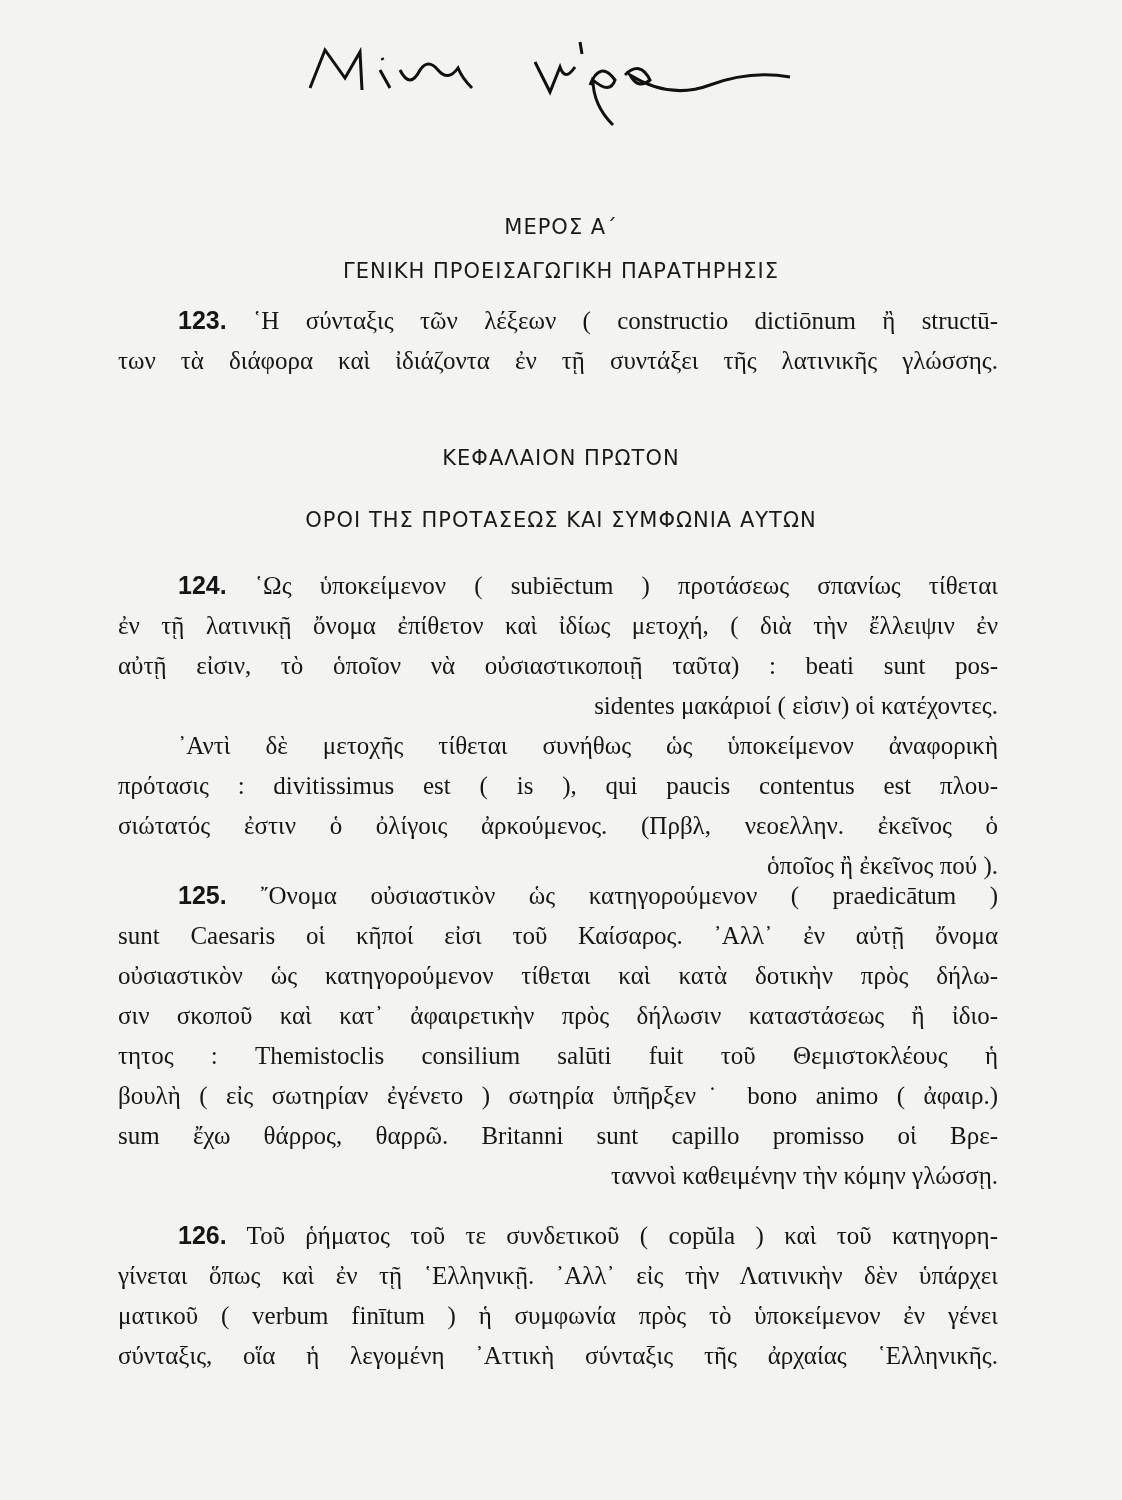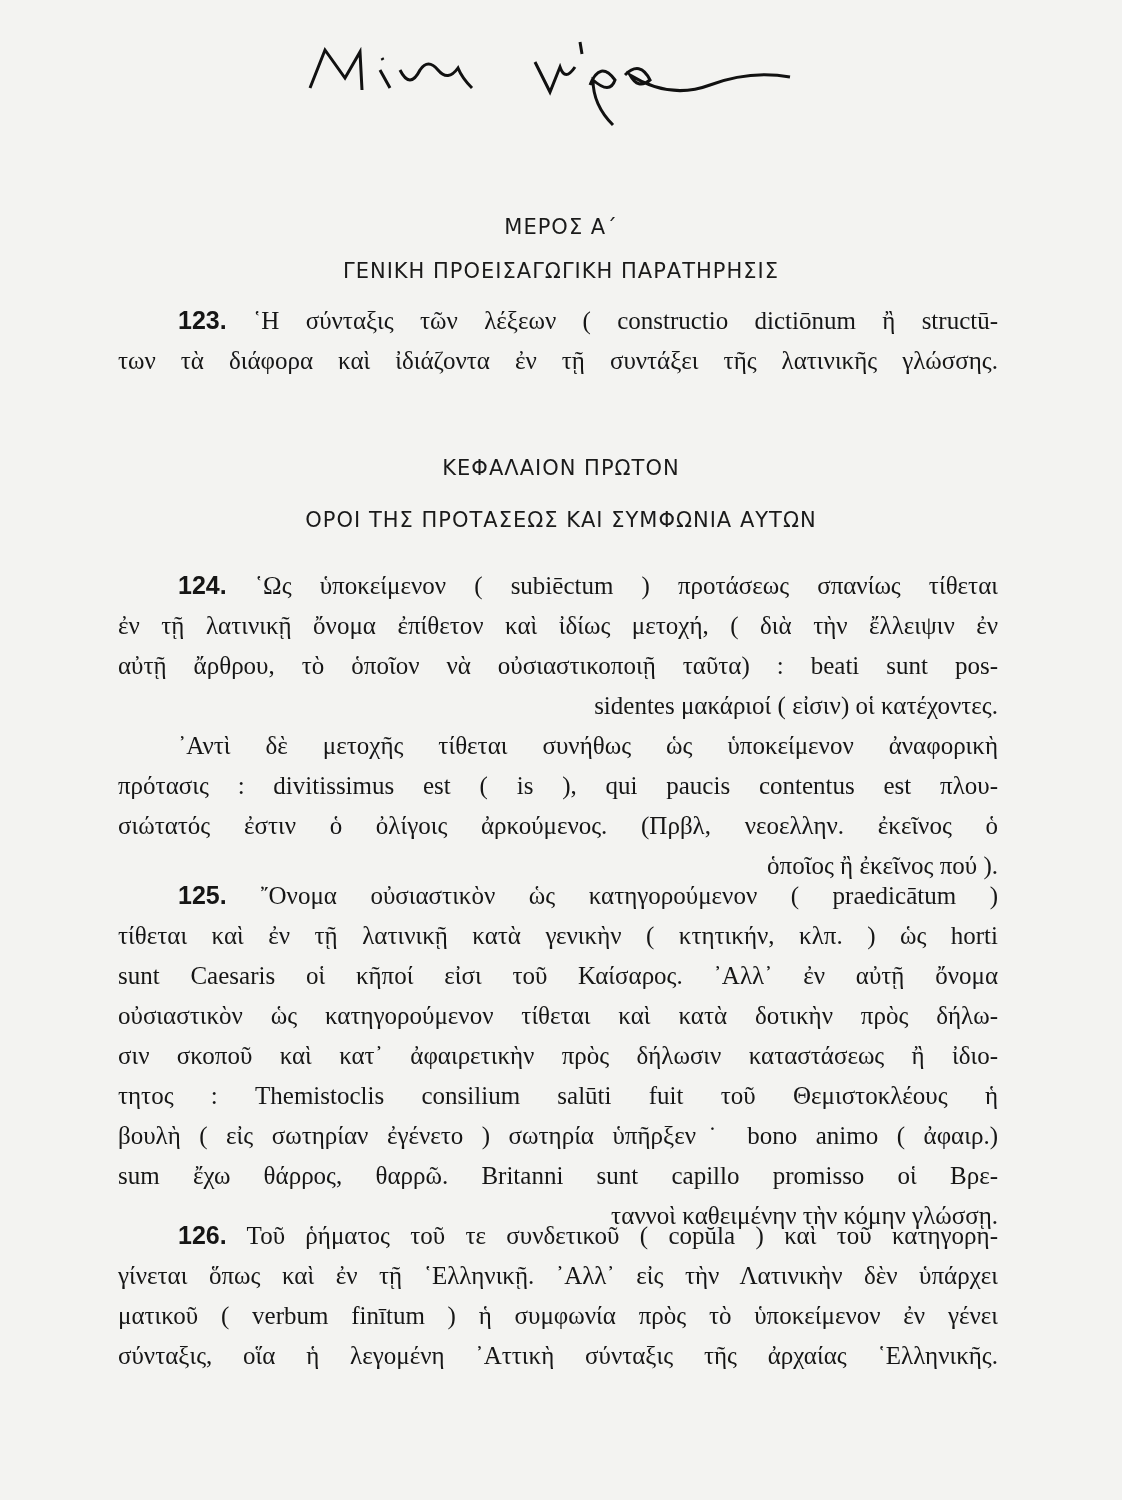--- a/index.html
+++ b/index.html
@@ -44,37 +44,36 @@
   </div>
 
   <div class="heading" style="top:215px;">ΜΕΡΟΣ Α΄</div>
   <div class="heading" style="top:259px;">ΓΕΝΙΚΗ ΠΡΟΕΙΣΑΓΩΓΙΚΗ ΠΑΡΑΤΗΡΗΣΙΣ</div>
 
   <div class="text-block" style="top:300px;">
     <span class="line justify indent"><span class="num">123.</span> <span>῾Η σύνταξις τῶν λέξεων ( constructio dictiōnum ἢ structū-</span></span>
     <span class="line justify">των τὰ διάφορα καὶ ἰδιάζοντα ἐν τῇ συντάξει τῆς λατινικῆς γλώσσης.</span>
   </div>
 
-  <div class="heading" style="top:456px;">ΚΕΦΑΛΑΙΟΝ ΠΡΩΤΟΝ</div>
+  <div class="heading" style="top:446px;">ΚΕΦΑΛΑΙΟΝ ΠΡΩΤΟΝ</div>
   <div class="heading" style="top:508px;text-align:center;">ΟΡΟΙ ΤΗΣ ΠΡΟΤΑΣΕΩΣ ΚΑΙ ΣΥΜΦΩΝΙΑ ΑΥΤΩΝ</div>
 
   <div class="text-block" style="top:565px;">
     <span class="line justify indent"><span class="num">124.</span> <span>῾Ως ὑποκείμενον ( subiēctum ) προτάσεως σπανίως τίθεται</span></span>
     <span class="line justify">ἐν τῇ λατινικῇ ὄνομα ἐπίθετον καὶ ἰδίως μετοχή, ( διὰ τὴν ἔλλειψιν ἐν</span>
-    <span class="line justify">αὐτῇ ἄρθρου, τὸ ὁποῖον νὰ οὐσιαστικοποιῇ ταῦτα) : beati sunt pos-</span>
+    <span class="line justify">αὐτῇ εἰσιν, τὸ ὁποῖον νὰ οὐσιαστικοποιῇ ταῦτα) : beati sunt pos-</span>
     <span class="line">sidentes μακάριοί ( εἰσιν) οἱ κατέχοντες.</span>
     <span class="line justify indent">᾿Αντὶ δὲ μετοχῆς τίθεται συνήθως ὡς ὑποκείμενον ἀναφορικὴ</span>
     <span class="line justify">πρότασις : divitissimus est ( is ), qui paucis contentus est πλου-</span>
     <span class="line justify">σιώτατός ἐστιν ὁ ὀλίγοις ἀρκούμενος. (Πρβλ, νεοελλην. ἐκεῖνος ὁ</span>
     <span class="line">ὁποῖος ἢ ἐκεῖνος πού ).</span>
   </div>
 
   <div class="text-block" style="top:875px;">
     <span class="line justify indent"><span class="num">125.</span> <span>῎Ονομα οὐσιαστικὸν ὡς κατηγορούμενον ( praedicātum )</span></span>
-    <span class="line justify">τίθεται καὶ ἐν τῇ λατινικῇ κατὰ γενικὴν ( κτητικήν, κλπ. ) ὡς horti</span>
     <span class="line justify">sunt Caesaris οἱ κῆποί εἰσι τοῦ Καίσαρος. ᾿Αλλ᾿ ἐν αὐτῇ ὄνομα</span>
     <span class="line justify">οὐσιαστικὸν ὡς κατηγορούμενον τίθεται καὶ κατὰ δοτικὴν πρὸς δήλω-</span>
     <span class="line justify">σιν σκοποῦ καὶ κατ᾿ ἀφαιρετικὴν πρὸς δήλωσιν καταστάσεως ἢ ἰδιο-</span>
     <span class="line justify">τητος : Themistoclis consilium salūti fuit τοῦ Θεμιστοκλέους ἡ</span>
     <span class="line justify">βουλὴ ( εἰς σωτηρίαν ἐγένετο ) σωτηρία ὑπῆρξεν˙ bono animo ( ἀφαιρ.)</span>
     <span class="line justify">sum ἔχω θάρρος, θαρρῶ. Britanni sunt capillo promisso οἱ Βρε-</span>
     <span class="line">ταννοὶ καθειμένην τὴν κόμην γλώσσῃ.</span>
   </div>
 
   <div class="text-block" style="top:1215px;">

